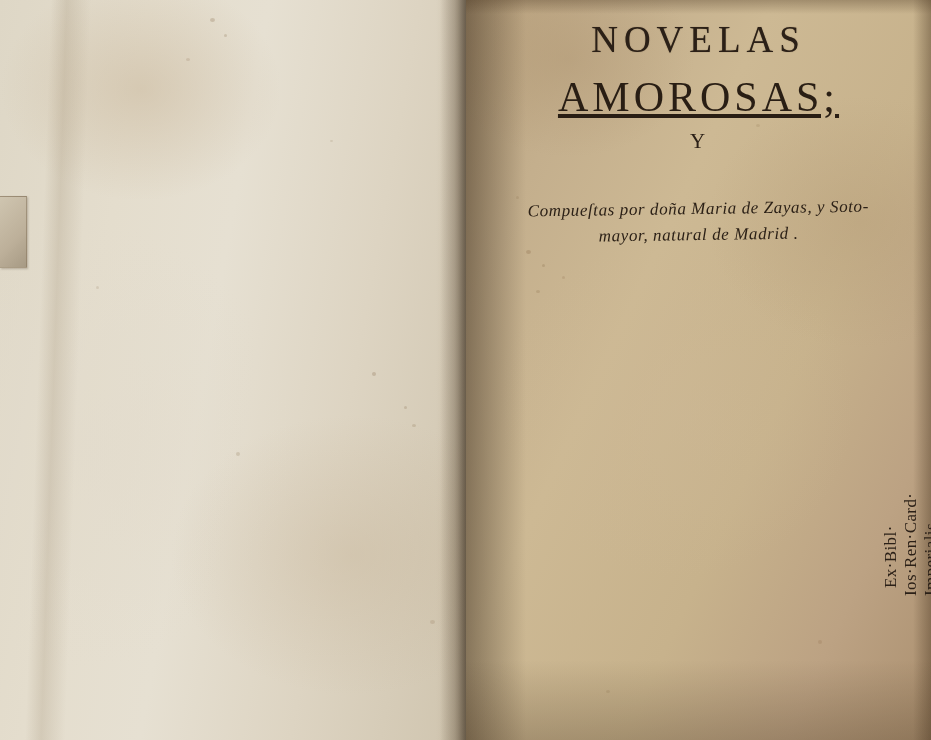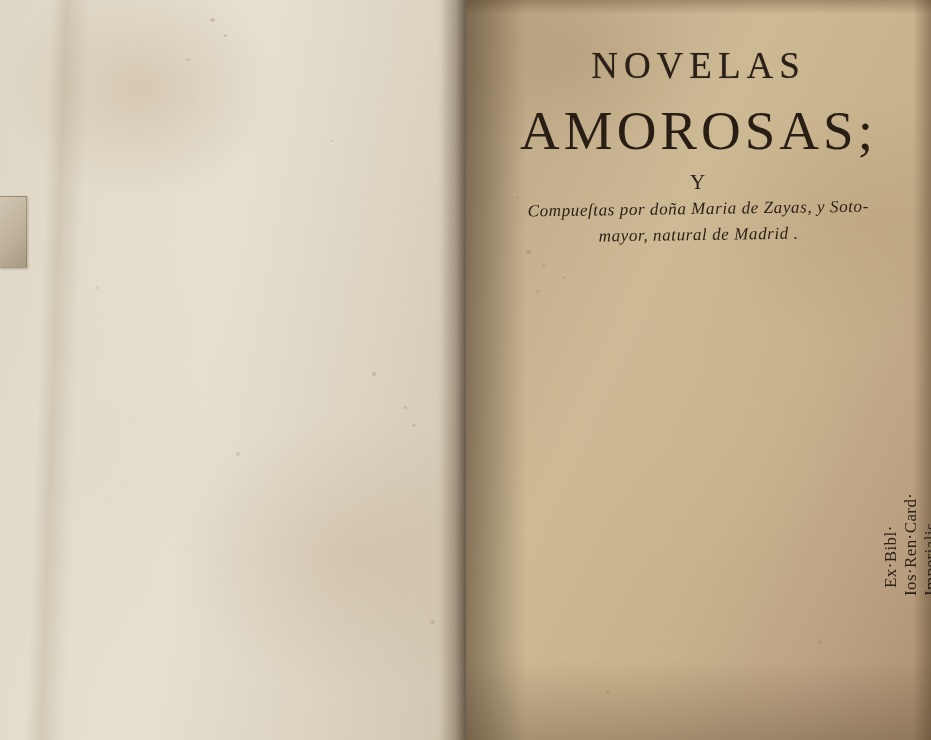--- a/index.html
+++ b/index.html
@@ -96,34 +96,34 @@
     border-radius: 50%;
     background: rgba(118,86,52,0.45);
   }
 
   
   .title-block {
     position: absolute;
     left: 0; top: 18px;
     width: 465px;
     text-align: center;
-    margin-top: 26px;
   }
   .line-novelas {
     font-size: 37px;
     letter-spacing: 6px;
     font-weight: 400;
     color: #2b2017;
     text-shadow: 0 0 1px rgba(60,44,28,0.5);
   }
   .line-amorosas {
-    font-size: 55px;
+    font-size: 42px;
     letter-spacing: 4px;
     margin-top: 12px;
     color: #291e14;
+    text-decoration: underline;
   }
   .line-y {
     font-size: 21px;
     letter-spacing: 2px;
     margin-top: 8px;
     color: #2b2017;
   }
   .line-exemplares {
     font-size: 33px;
     letter-spacing: 3px;

